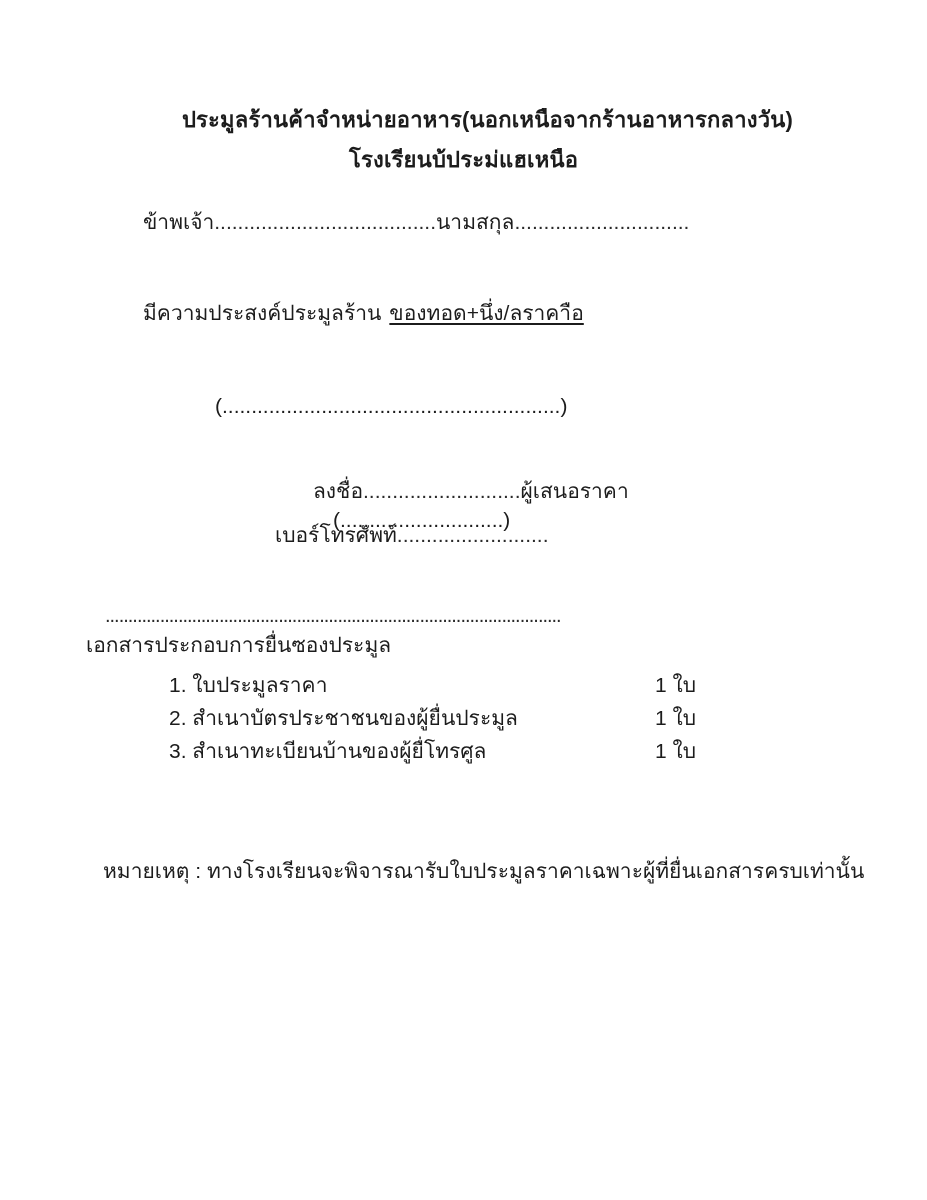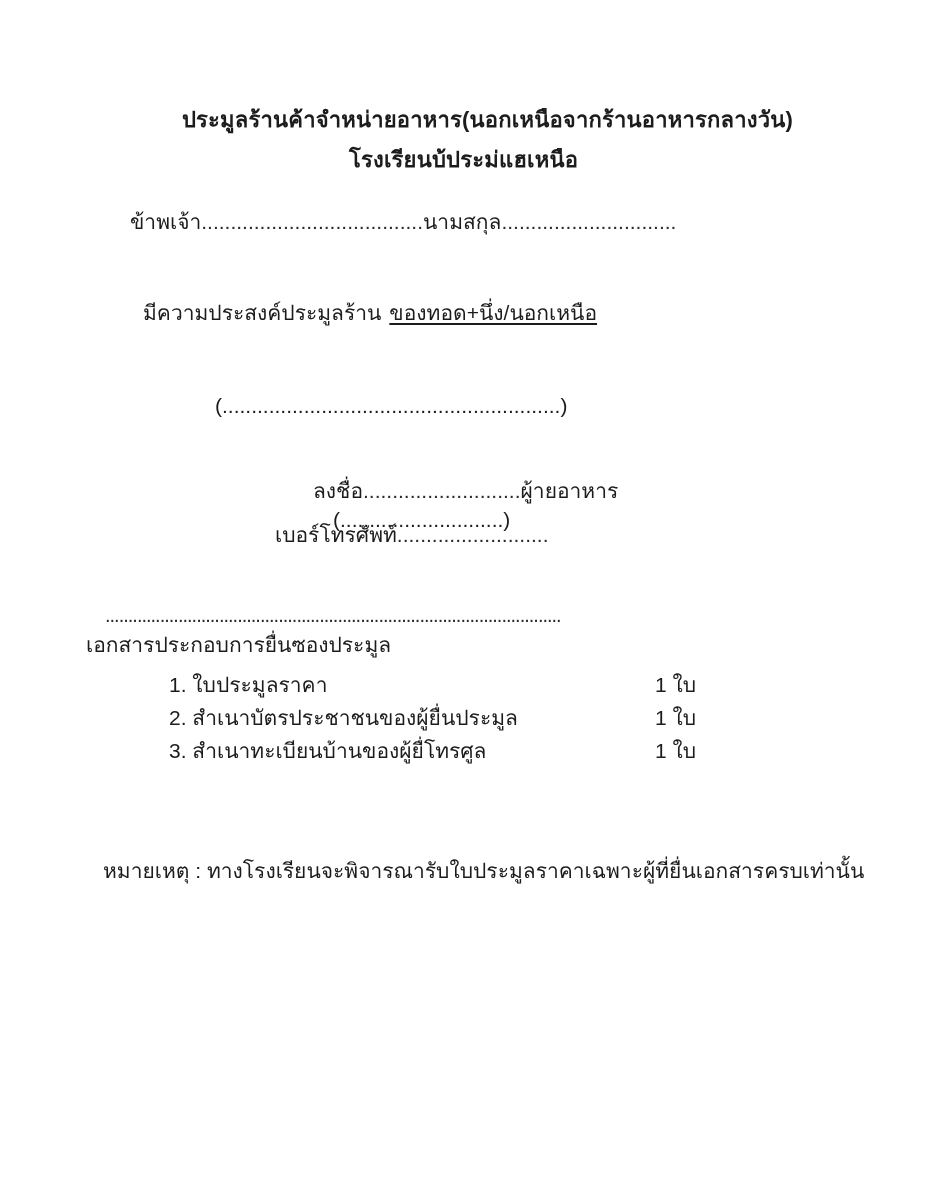--- a/index.html
+++ b/index.html
@@ -31,33 +31,33 @@
   .dots { color: #2a2a2a; }
 </style>
 </head>
 <body>
 
 <div class="page">
 
   <div class="abs center title" style="top:102px;padding-left:48px;">ประมูลร้านค้าจำหน่ายอาหาร(นอกเหนือจากร้านอาหารกลางวัน)</div>
   <div class="abs center title" style="top:142px;">โรงเรียนบ้ประม่แฮเหนือ</div>
 
-  <div class="abs" style="top:205px; left:130px;">
+  <div class="abs" style="top:205px; left:143px;">
     <span>ข้าพเจ้า</span><span class="dots">......................................</span><span>นามสกุล</span><span class="dots">..............................</span>
   </div>
 
   <div class="abs" style="top:296px; left:143px;">
-    <span class="purpose-label">มีความประสงค์ประมูลร้าน</span><span class="underlined">ของทอด+นึ่ง/นอกเหนือ</span>
+    <span class="purpose-label">มีความประสงค์ประมูลร้าน</span><span class="underlined">ของทอด+นึ่ง/ลราคาือ</span>
   </div>
 
 
   <div class="abs" style="top:394px; left:215px;">(..........................................................)</div>
 
   <div class="abs" style="top:474px; left:313px;">
-    <span>ลงชื่อ</span><span class="dots">...........................</span><span>ผู้ายอาหาร</span>
+    <span>ลงชื่อ</span><span class="dots">...........................</span><span>ผู้เสนอราคา</span>
   </div>
   <div class="abs" style="top:508px; left:333px;">(............................)</div>
   <div class="abs" style="top:518px; left:275px;">
     <span>เบอร์โทรศัพท์</span><span class="dots">..........................</span>
   </div>
 
   <div class="abs divider" style="top:604px; left:105px;">....................................................................................................</div>
 
   <div class="abs" style="top:628px; left:86px;">เอกสารประกอบการยื่นซองประมูล</div>
 

